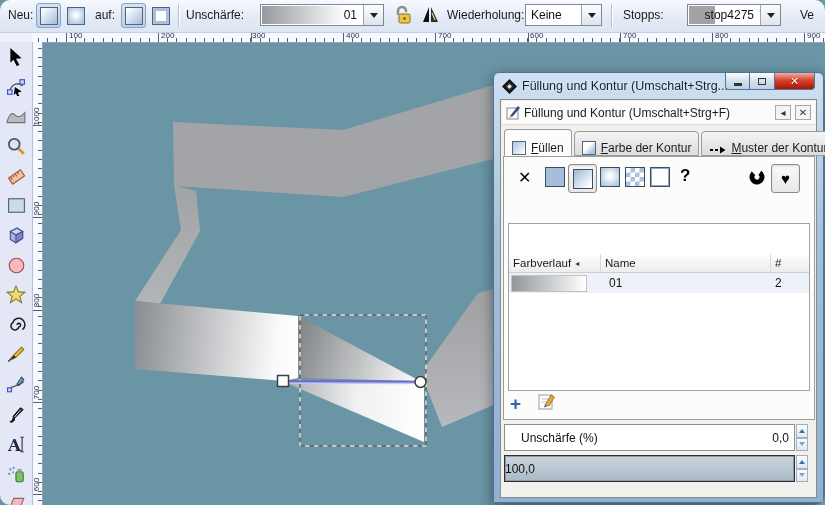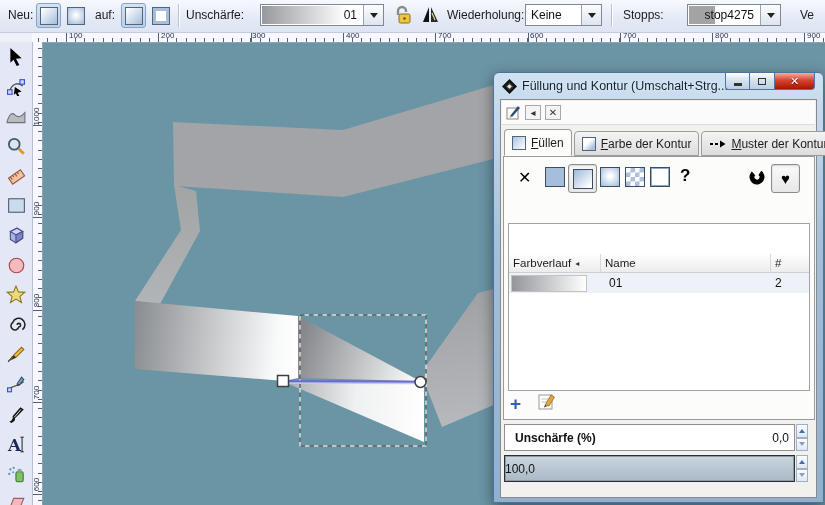--- a/index.html
+++ b/index.html
@@ -1,18 +1,18 @@
 <!DOCTYPE html>
 <html><head>
 <meta charset="utf-8">
 <style>
   html,body{margin:0;padding:0;}
   body{width:825px;height:505px;overflow:hidden;font-family:"Liberation Sans","DejaVu Sans",sans-serif;
        -webkit-font-smoothing:antialiased;background:#6a95a4;}
-  #screen{position:relative;width:825px;height:505px;overflow:hidden;}
+  #screen{position:relative;width:825px;height:505px;overflow:hidden;border-radius:10px;}
 
   
   #toolbar{position:absolute;left:0;top:0;width:825px;height:32px;
     background:linear-gradient(#f6f9fe,#e3eaf6 60%,#dde5f3);border-bottom:1px solid #c3cbdd;z-index:6;}
   #toolbar .tlabel{position:absolute;top:8px;font-size:12px;color:#1a1a1a;white-space:nowrap;}
   .tbtn{position:absolute;top:3px;width:25px;height:25px;border-radius:3px;box-sizing:border-box;
         display:flex;align-items:center;justify-content:center;}
   .tbtn.pressed{background:linear-gradient(#d4e2f4,#bcd0ea);border:1px solid #87a3c6;}
   .sw18{width:18px;height:18px;border:1px solid #56647a;box-sizing:border-box;}
   .sw-lin{background:linear-gradient(135deg,#ffffff 5%,#a7c0dd 95%);}
@@ -67,21 +67,21 @@
   .glyph-max{width:8px;height:7px;border:1.5px solid #333;box-sizing:border-box;}
 
   #dlg-panel{position:absolute;left:6px;top:26px;width:317px;height:399px;background:#f2f1ee;border:1px solid #8a8a8a;box-sizing:border-box;}
   #phead{position:absolute;left:1px;top:1px;right:1px;height:24px;background:#fbfbfb;border-bottom:1px solid #dcdcdc;
      display:flex;align-items:center;padding:0 4px;box-sizing:border-box;}
   #phead .ptext{font-size:12px;color:#1c1c1c;margin-left:3px;flex:1;white-space:nowrap;overflow:hidden;}
   .pbtn{width:16px;height:15px;border:1px solid #a8a8a8;background:#f4f4f4;font-size:10px;color:#333;
      display:flex;align-items:center;justify-content:center;margin-left:4px;box-sizing:border-box;}
 
   #tabs{position:absolute;left:3px;top:30px;height:26px;display:flex;align-items:flex-end;}
-  .tab{height:25px;display:flex;align-items:center;padding:0 7px;font-size:12px;color:#1c1c1c;box-sizing:border-box;
+  .tab{height:25px;display:flex;align-items:flex-end;padding:0 7px;font-size:12px;color:#1c1c1c;box-sizing:border-box;
        border:1px solid #9b9b9b;border-radius:4px 4px 0 0;background:linear-gradient(#f4f4f4,#dcdcdc);margin-right:2px;white-space:nowrap;}
   .tab.active{background:#fcfcfb;height:27px;border-bottom:1px solid #fcfcfb;}
   .tab .ticon{margin-right:5px;display:inline-flex;}
   .mn{text-decoration:underline;}
 
   #page{position:absolute;left:2px;top:56px;width:312px;height:264px;background:#fcfcfb;border:1px solid #9b9b9b;box-sizing:border-box;}
   #fillrow{position:absolute;left:0;top:6px;right:0;height:30px;}
   .fmitem{position:absolute;top:0;display:flex;align-items:center;justify-content:center;}
   .fsw{width:20px;height:20px;border:1px solid #3d4c5e;box-sizing:border-box;}
   .fs-flat{background:#a5bedb;}
@@ -108,21 +108,21 @@
   .grow .rswatch{width:74px;height:15px;margin-left:2px;background:linear-gradient(90deg,#94969a,#ffffff);border:1px solid #c2c2c2;}
   .grow .rname{margin-left:22px;flex:1;}
   .grow .rcount{width:34px;}
   #gfooter{position:absolute;left:6px;top:234px;height:24px;display:flex;align-items:center;}
   .plus{font-size:19px;font-weight:bold;color:#2e62b8;margin-right:16px;line-height:1;}
 
   .slider{position:absolute;left:3px;width:291px;height:27px;box-sizing:border-box;display:flex;align-items:center;
       font-size:12px;color:#111;}
   #blurrow{top:324px;background:#fff;border:1px solid #8f8f8f;}
   #opacrow{top:355px;background:linear-gradient(#ccd5dd,#a9b9c6);border:1px solid #2e2e2e;box-shadow:inset 0 0 0 1px #8b9aa8;}
-  .slider .slab{flex:1;padding-left:10px;font-weight:bold;}
+  .slider .slab{flex:1;padding-left:16px;}
   .slider .sval{padding-right:5px;}
   .spin{position:absolute;left:295px;width:12px;height:27px;box-sizing:border-box;display:flex;flex-direction:column;}
   .spin div{flex:1;border:1px solid #9fb0c4;background:linear-gradient(#fafcfe,#dfe8f2);display:flex;align-items:center;justify-content:center;}
   .sup{width:0;height:0;border-left:3px solid transparent;border-right:3px solid transparent;border-bottom:4px solid #3f6fa8;}
   .sdn{width:0;height:0;border-left:3px solid transparent;border-right:3px solid transparent;border-top:4px solid #8aa0b8;}
   #spin-blur{top:324px;} #spin-opac{top:355px;}
 </style>
 </head>
 <body>
 
@@ -384,20 +384,21 @@
       </span>
     </div>
 
     <div id="dlg-panel">
       <div id="phead">
         <svg width="15" height="15" viewBox="0 0 15 15">
             <rect x="1" y="3" width="11" height="11" fill="#fdfdfd" stroke="#888"></rect>
             <polygon points="4,11 12,1 14,3 6,12" fill="#2f4f72"></polygon>
             <polygon points="4,11 6,12 3.5,13" fill="#d9a02a"></polygon>
           </svg>
+        <span class="ptext">Füllung und Kontur (Umschalt+Strg+F)</span>
         <span class="pbtn">
             <span>◂</span>
           </span>
         <span class="pbtn">
             <span>✕</span>
           </span>
       </div>
 
       <div id="tabs">
         <span class="tab active">

